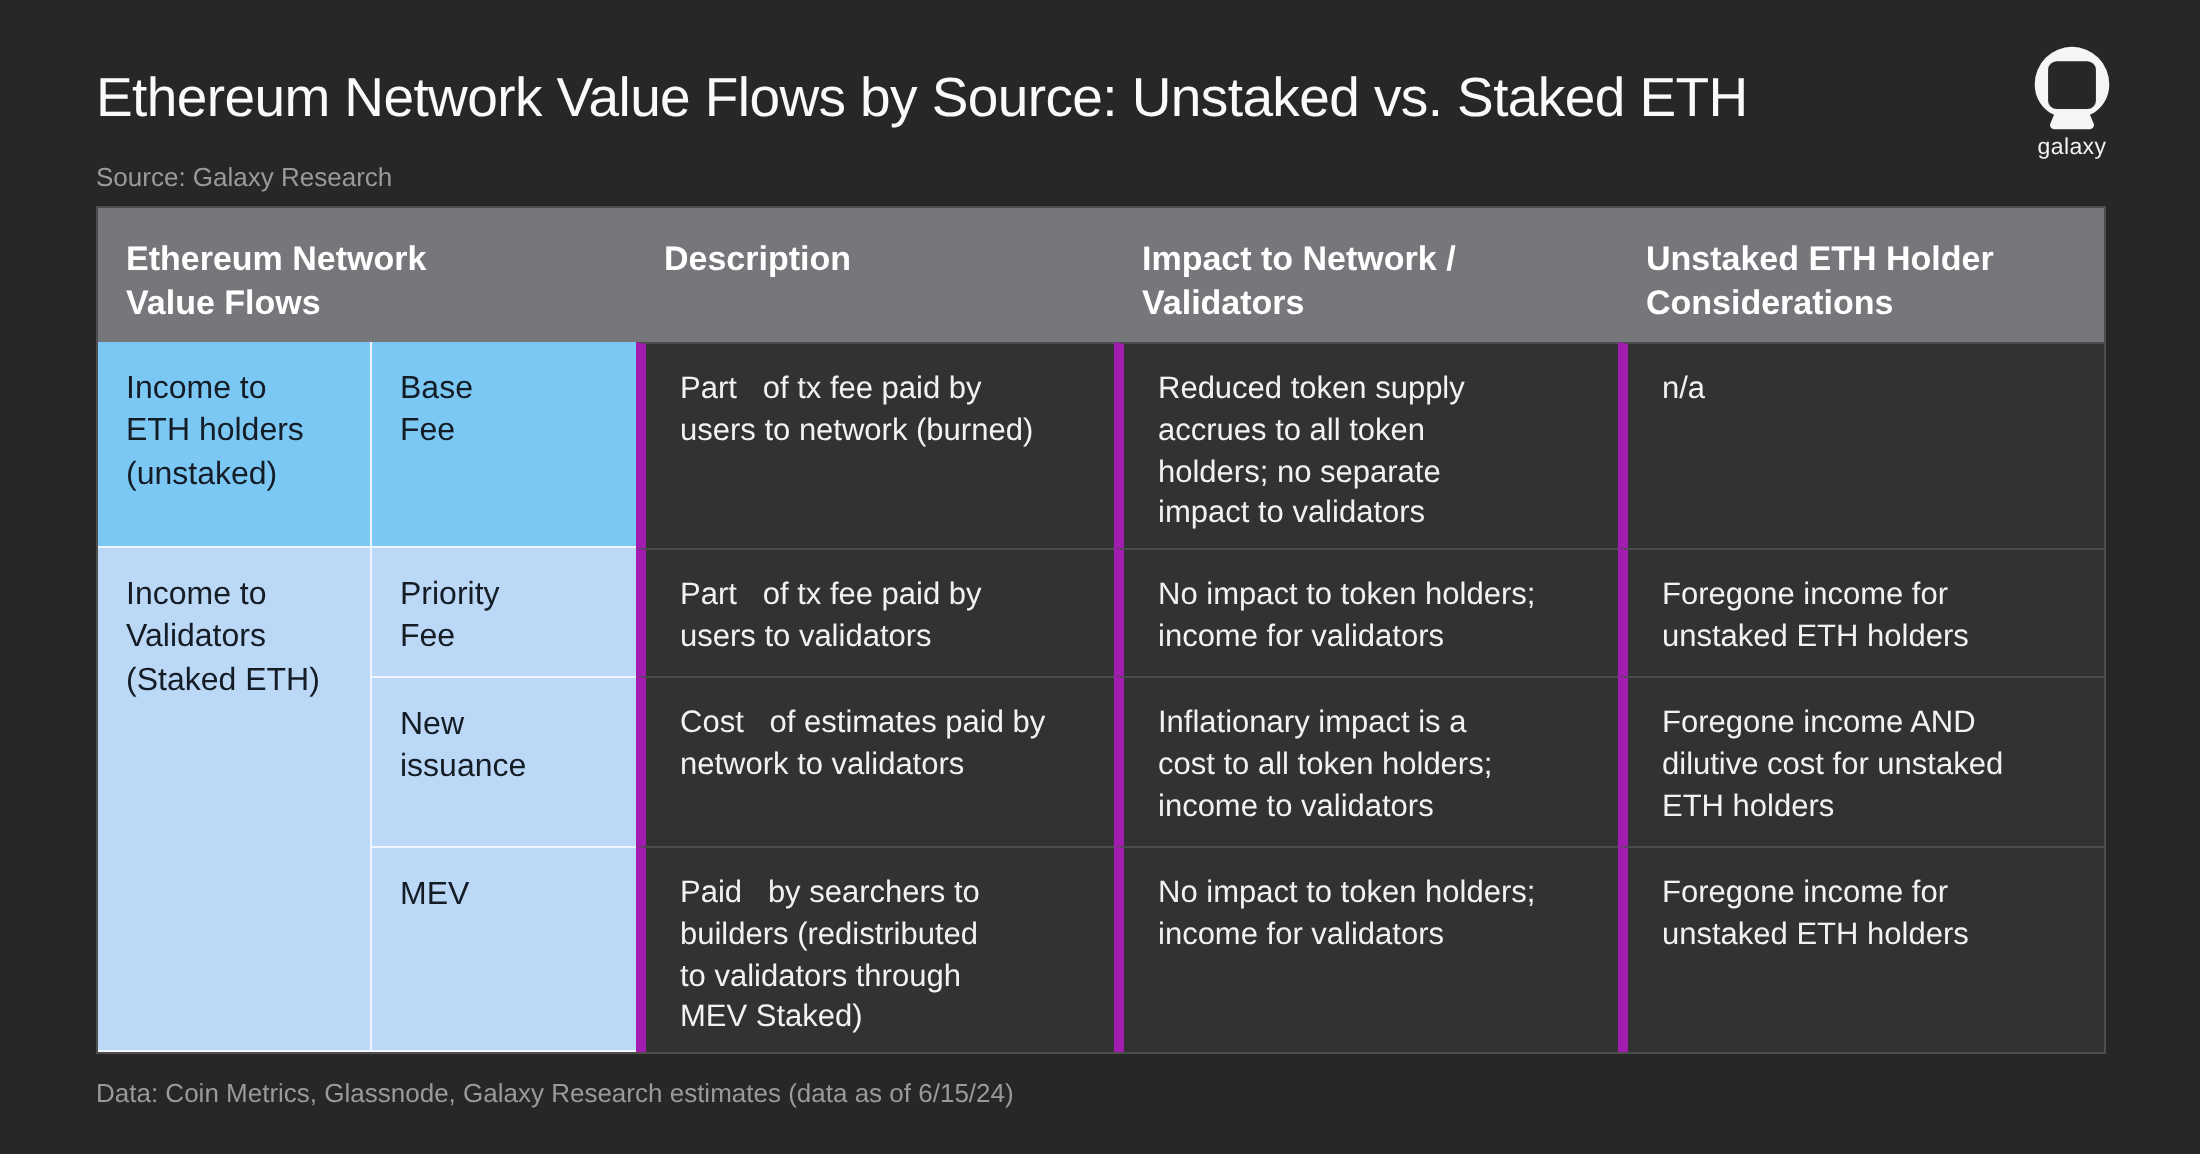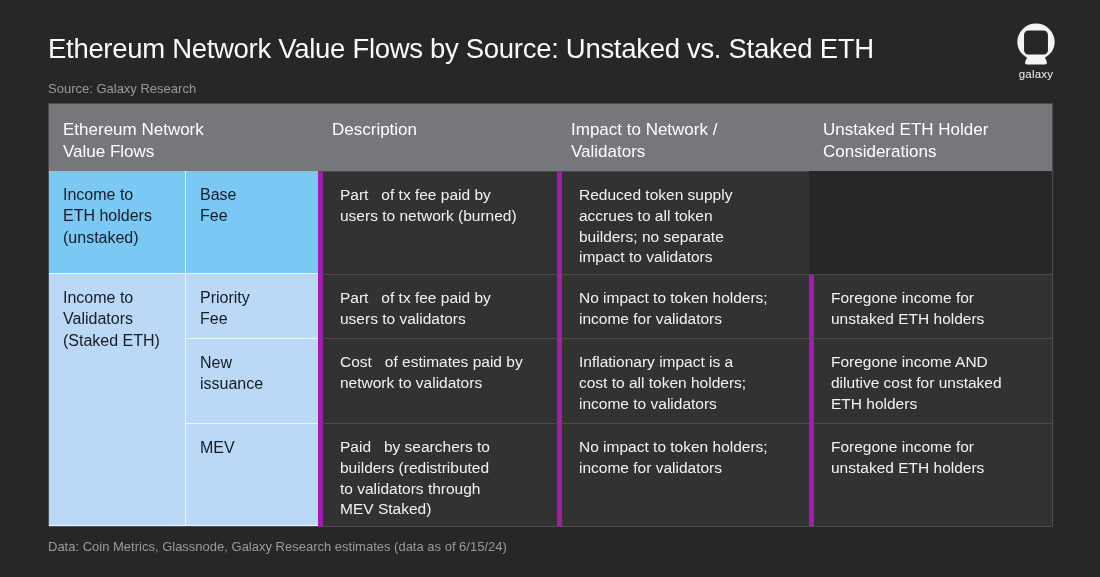--- a/index.html
+++ b/index.html
@@ -31,21 +31,21 @@
     border:1px solid #4e4e4e;
   }
   .cell{
     box-sizing:border-box;
     padding:13px 15px 10px 14px;
     white-space:pre-wrap;
     line-height:1.34;
   }
   .hdr{
     background:#75777b;color:#ffffff;
-    font-size:17px;font-weight:400;line-height:1.28;
+    font-size:17px;font-weight:700;line-height:1.28;
     padding-top:15px;
   }
   .dark{
     background:#323232;color:#f2f2f2;
     font-size:15.5px;font-weight:400;
     padding-left:17px;
   }
   .blue1{background:#7cc8f5;}
   .blue2{background:#bcd8f7;}
   .bluetxt{color:#141c25;font-size:16px;font-weight:500;}
@@ -82,22 +82,23 @@
 
   <div class="cell blue1 bluetxt wr wb" style="grid-area:2/1/3/2">Income to
 ETH holders
 (unstaked)</div>
   <div class="cell blue1 bluetxt wb" style="grid-area:2/2/3/3">Base
 Fee</div>
   <div class="cell dark bl bt" style="grid-area:2/3/3/4">Part   of tx fee paid by
 users to network (burned)</div>
   <div class="cell dark bl bt" style="grid-area:2/4/3/5">Reduced token supply
 accrues to all token
-builders; no separate
+holders; no separate
 impact to validators</div>
+  <div class="cell dark bl bt" style="grid-area:2/5/3/6">n/a</div>
 
   <div class="cell blue2 bluetxt wr wb" style="grid-area:3/1/6/2">Income to
 Validators
 (Staked ETH)</div>
 
   <div class="cell blue2 bluetxt" style="grid-area:3/2/4/3">Priority
 Fee</div>
   <div class="cell dark bl bt" style="grid-area:3/3/4/4">Part   of tx fee paid by
 users to validators</div>
   <div class="cell dark bl bt" style="grid-area:3/4/4/5">No impact to token holders;

